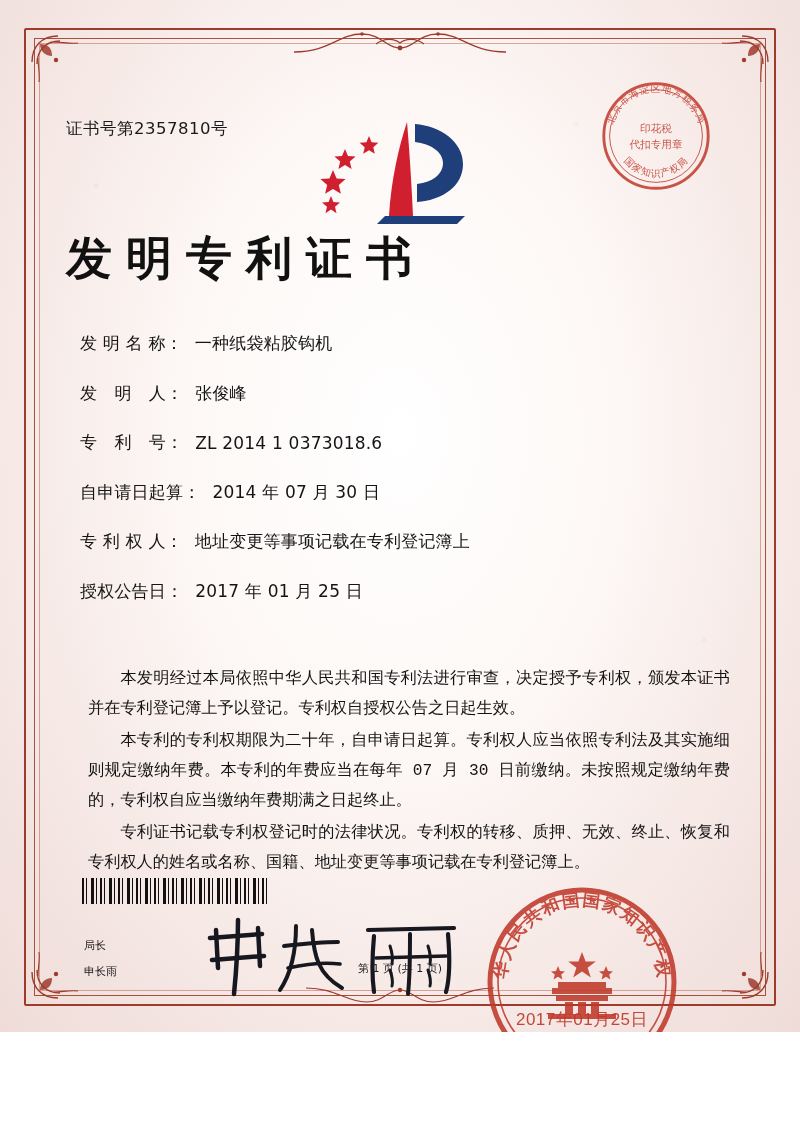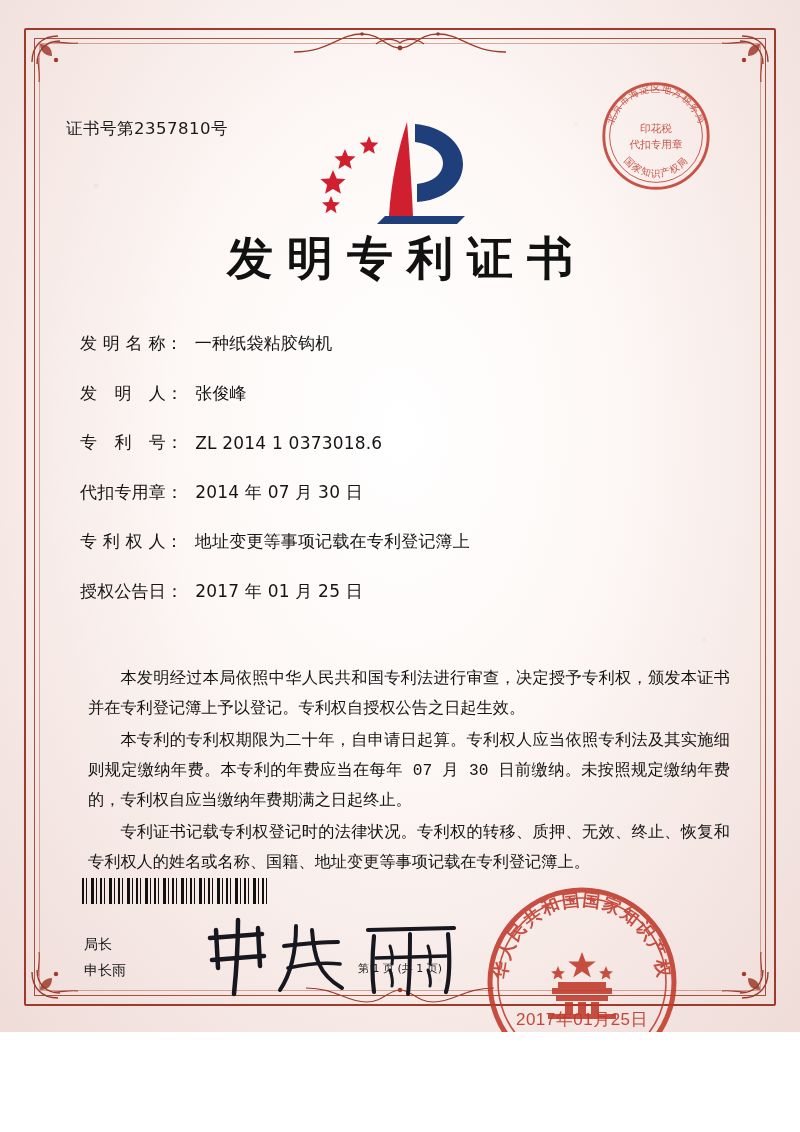--- a/index.html
+++ b/index.html
@@ -114,21 +114,21 @@
     transform: translateX(-50%);
     width: 170px;
     height: 110px;
   }
   .logo svg { width: 100%; height: 100%; display: block; }
 
   .doc-title {
     position: absolute;
     left: 0; right: 0;
     top: 172px;
-    text-align: center;
+    text-align: left;
     font-size: 46px;
     font-weight: bold;
     letter-spacing: 14px;
     text-indent: 14px;
     color: #111111;
     font-family: "DejaVu Sans", sans-serif;
   }
 
   
   .fields {
@@ -185,24 +185,24 @@
       #111 9px, #111 12px, transparent 12px, transparent 14px,
       #111 14px, #111 15px, transparent 15px, transparent 18px
     );
   }
 
   
   .director {
     position: absolute;
     left: 32px;
     top: 876px;
-    font-size: 14px;
+    font-size: 11px;
     line-height: 26px;
     color: #141414;
-    font-family: Liberation Mono, monospace;
+    font-family: Liberation Sans, sans-serif;
   }
 
   
   .signature {
     position: absolute;
     left: 140px;
     top: 860px;
     width: 300px;
     height: 86px;
     color: #17171f;
@@ -351,21 +351,21 @@
       </div>
       <div class="field-row">
         <span class="field-label">发　明　人：</span>
         <span class="field-value">张俊峰</span>
       </div>
       <div class="field-row">
         <span class="field-label">专　利　号：</span>
         <span class="field-value">ZL 2014 1 0373018.6</span>
       </div>
       <div class="field-row">
-        <span class="field-label">代扣专用章：</span>
+        <span class="field-label">自申请日起算：</span>
         <span class="field-value">2014 年 07 月 30 日</span>
       </div>
       <div class="field-row">
         <span class="field-label">专 利 权 人：</span>
         <span class="field-value">地址变更等事项记载在专利登记簿上</span>
       </div>
       <div class="field-row">
         <span class="field-label">授权公告日：</span>
         <span class="field-value">2017 年 01 月 25 日</span>
       </div>

